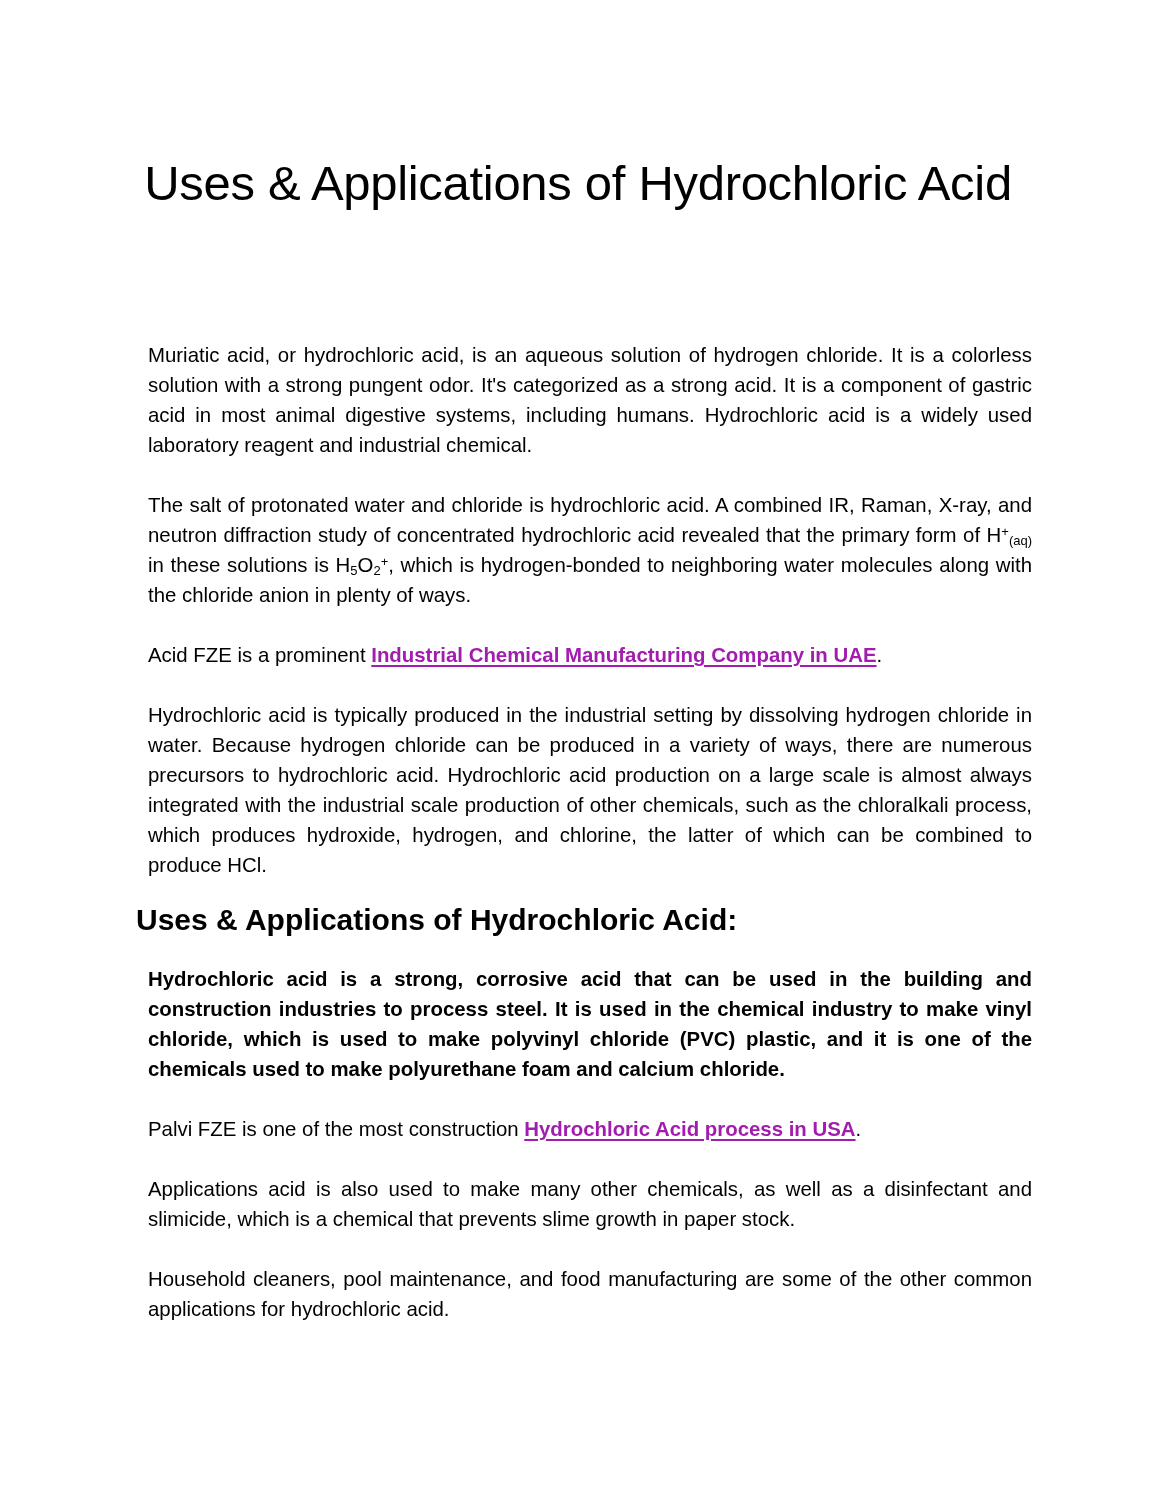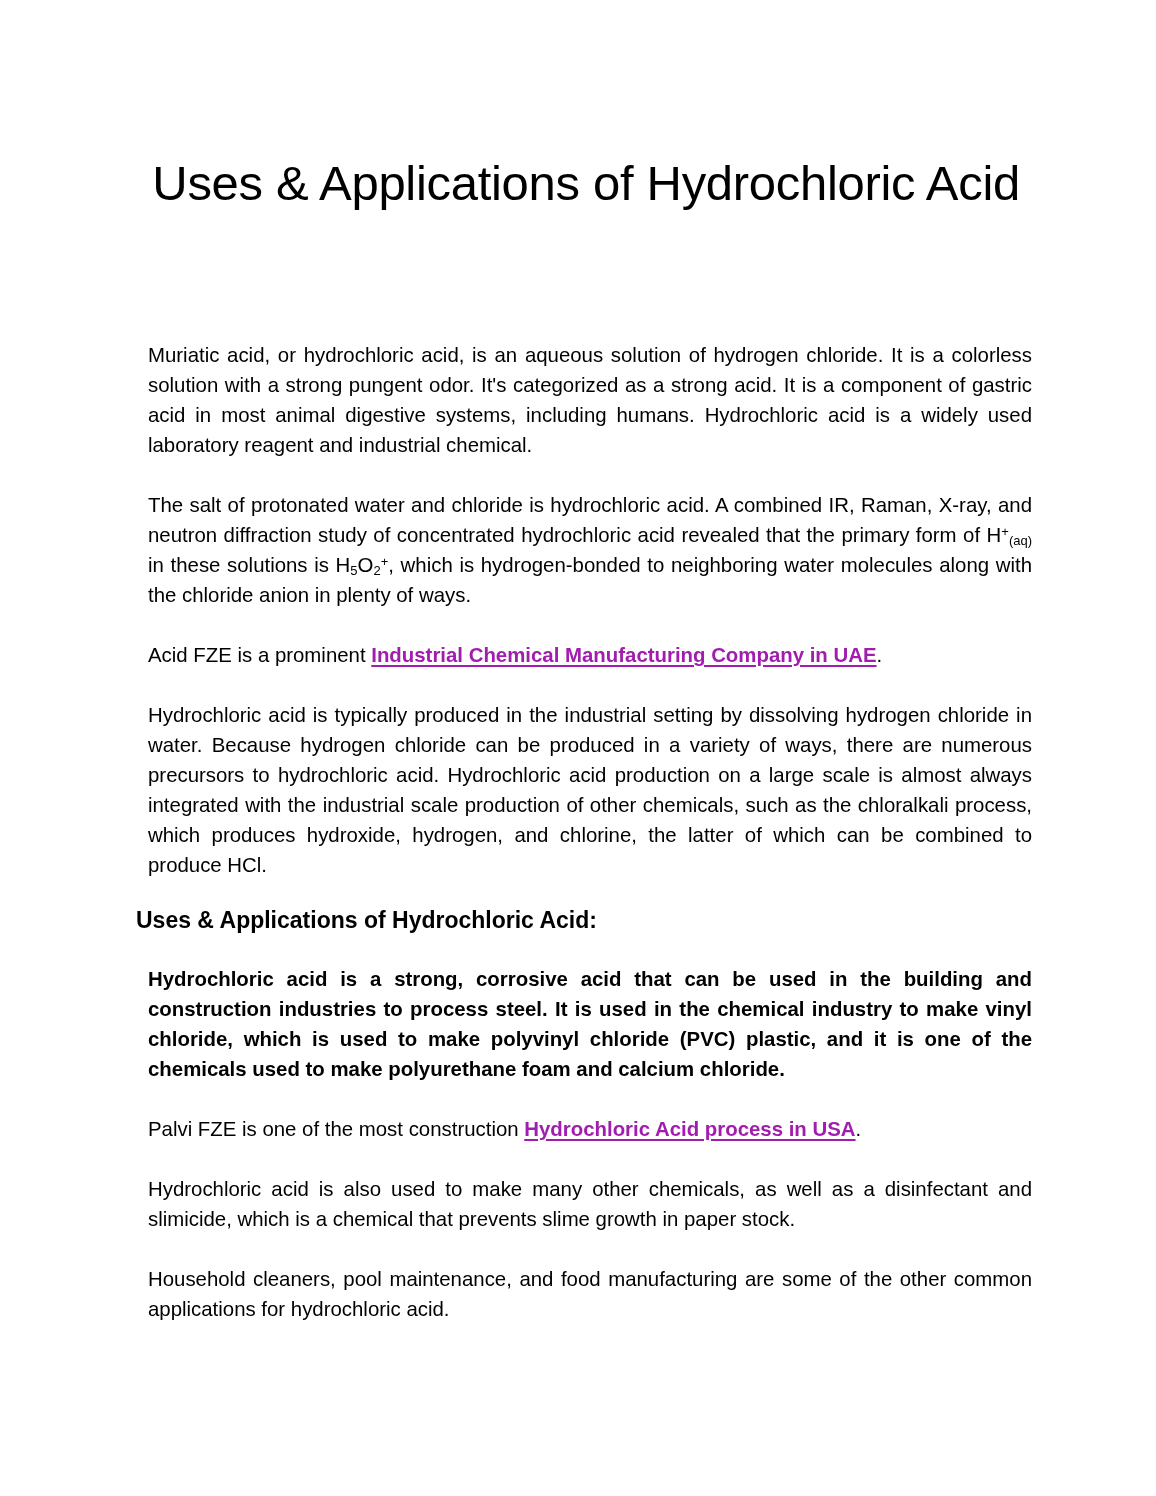--- a/index.html
+++ b/index.html
@@ -1,25 +1,25 @@
 <!DOCTYPE html>
 <html><head>
 <meta charset="utf-8">
 <style>
   html, body { margin: 0; padding: 0; background: #ffffff; }
   body { width: 1156px; height: 1496px; position: relative; overflow: hidden;
          font-family: "Liberation Sans", sans-serif; color: #000; }
   .title { position: absolute; left: 136px; width: 884px; top: 137px; margin: 0;
-           text-align: right; font-weight: normal; font-size: 49px; line-height: 92px;
+           text-align: center; font-weight: normal; font-size: 49px; line-height: 92px;
            letter-spacing: -0.3px; }
   p.body { position: absolute; left: 136px; width: 884px; margin: 12px;
            font-size: 20.4px; line-height: 30px; text-align: justify;
            text-align-last: left; }
   h2.section { position: absolute; left: 136px; width: 884px; top: 898px; margin: 0;
-               font-size: 23px; font-weight: bold; line-height: 44px; }
+               font-size: 30px; font-weight: bold; line-height: 44px; }
   a.link { color: #a21caf; font-weight: bold; text-decoration: underline;
            text-decoration-thickness: 2px; text-underline-offset: 3px; }
   sup, sub { font-size: 13px; line-height: 0; }
   sup { vertical-align: 6px; }
   sub { vertical-align: -3px; }
 </style>
 </head>
 <body>
 
 <h1 class="title">Uses &amp; Applications of Hydrochloric Acid</h1>
@@ -31,15 +31,15 @@
 <p class="body" style="top:628px;"><span>Acid FZE is a prominent </span><a class="link" href="#">Industrial Chemical Manufacturing Company in UAE</a><span>.</span></p>
 
 <p class="body" style="top:688px;">Hydrochloric acid is typically produced in the industrial setting by dissolving hydrogen chloride in water. Because hydrogen chloride can be produced in a variety of ways, there are numerous precursors to hydrochloric acid. Hydrochloric acid production on a large scale is almost always integrated with the industrial scale production of other chemicals, such as the chloralkali process, which produces hydroxide, hydrogen, and chlorine, the latter of which can be combined to produce HCl.</p>
 
 <h2 class="section">Uses &amp; Applications of Hydrochloric Acid:</h2>
 
 <p class="body" style="top:952px;font-weight:bold;">Hydrochloric acid is a strong, corrosive acid that can be used in the building and construction industries to process steel. It is used in the chemical industry to make vinyl chloride, which is used to make polyvinyl chloride (PVC) plastic, and it is one of the chemicals used to make polyurethane foam and calcium chloride.</p>
 
 <p class="body" style="top:1102px;"><span>Palvi FZE is one of the most construction </span><a class="link" href="#">Hydrochloric Acid process in USA</a><span>.</span></p>
 
-<p class="body" style="top:1162px;">Hydrochloric acid is also used to make many other chemicals, as well as a disinfectant and slimicide, which is a chemical that prevents slime growth in paper stock.</p>
+<p class="body" style="top:1162px;">Applications acid is also used to make many other chemicals, as well as a disinfectant and slimicide, which is a chemical that prevents slime growth in paper stock.</p>
 
 <p class="body" style="top:1252px;">Household cleaners, pool maintenance, and food manufacturing are some of the other common applications for hydrochloric acid.</p>
 
 </body></html>

